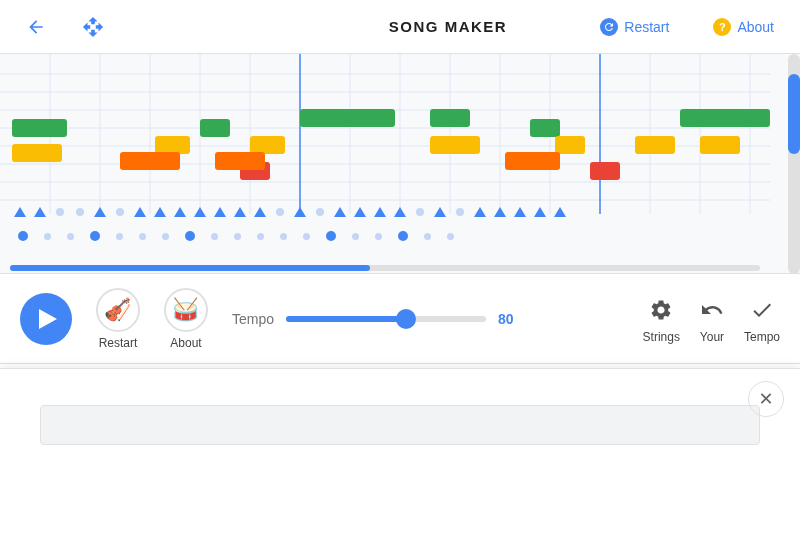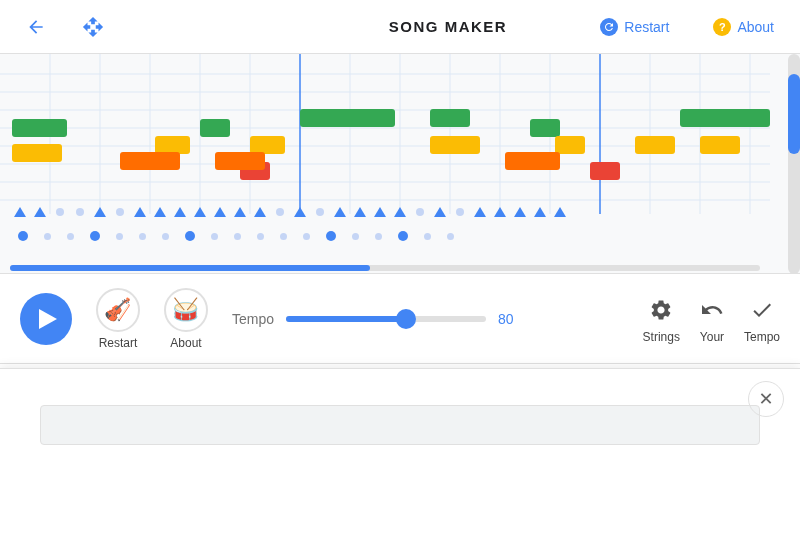--- a/index.html
+++ b/index.html
@@ -266,21 +266,21 @@
       border-radius: 50%;
       background: #4285f4;
       position: absolute;
       top: -7px;
       left: calc(60% - 10px);
       cursor: pointer;
     }
     .tempo-value {
       font-size: 14px;
       color: #4285f4;
-      font-weight: 400;
+      font-weight: 700;
       min-width: 30px;
     }
 
     
     .right-controls {
       display: flex;
       align-items: center;
       gap: 16px;
       margin-left: auto;
     }

